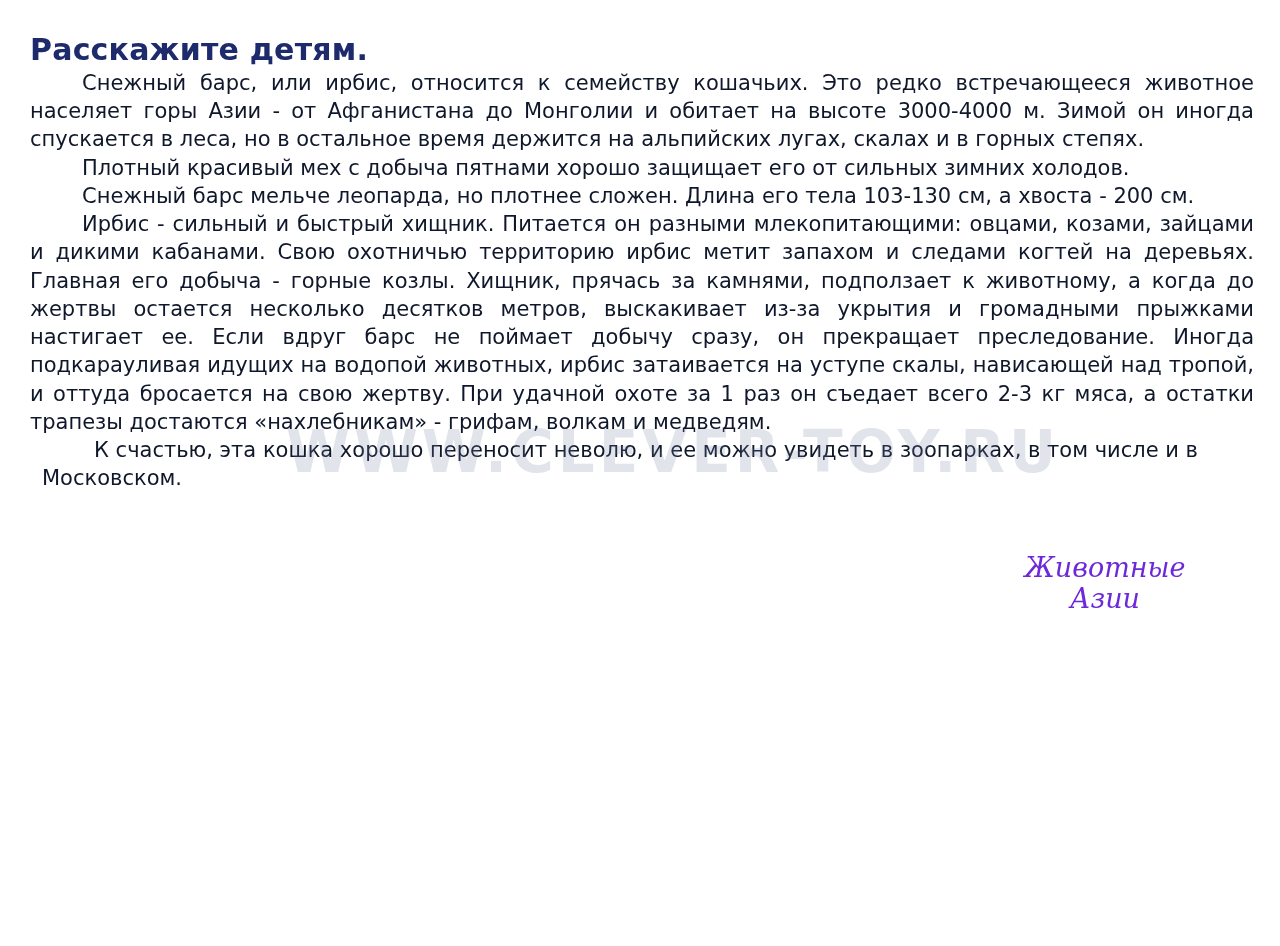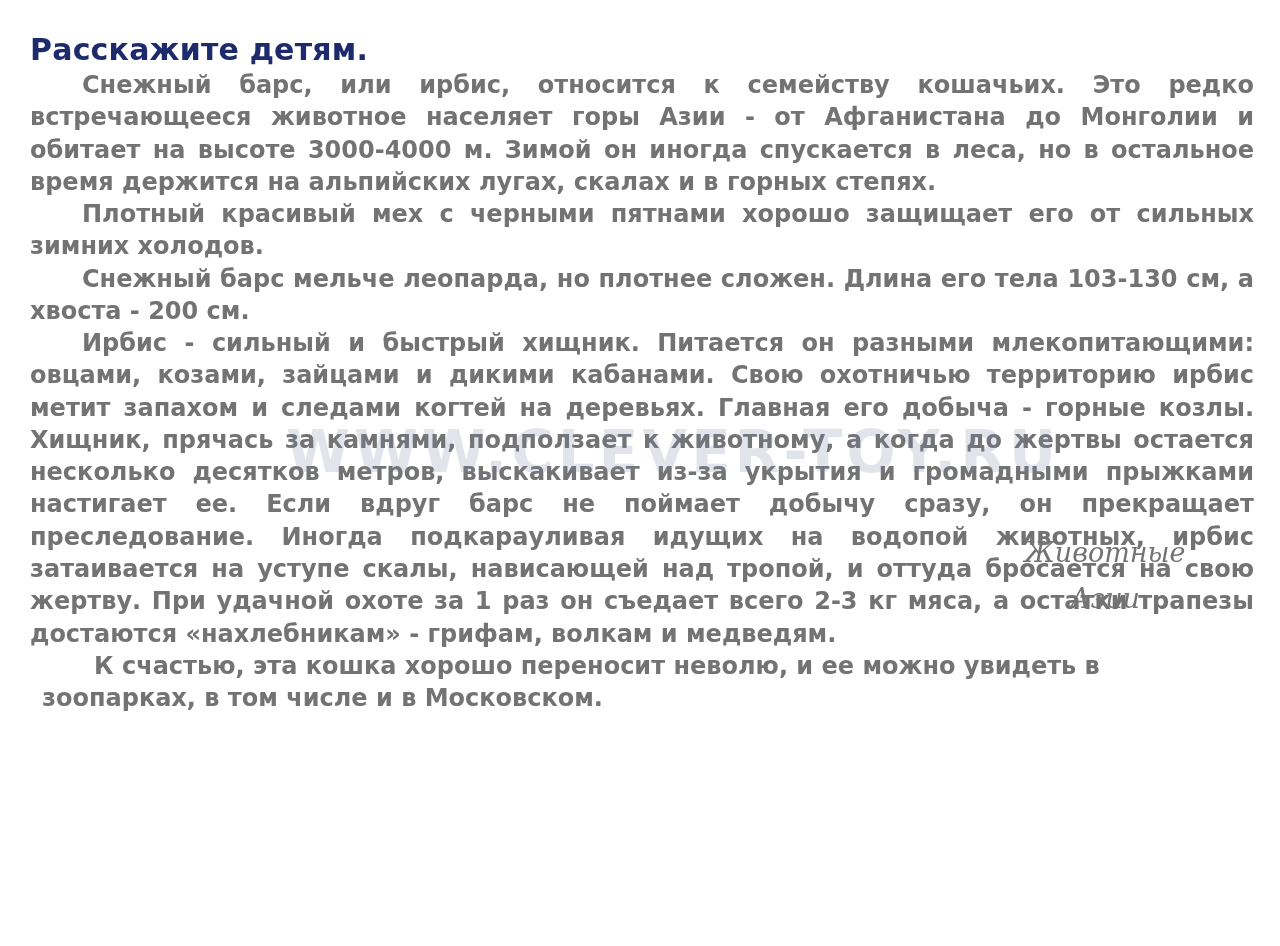--- a/index.html
+++ b/index.html
@@ -23,23 +23,23 @@
   }
   .doc-title {
     color: #1d2a6b;
     font-size: 30px;
     font-weight: bold;
     letter-spacing: 0.2px;
     margin: 0 0 2px 0;
     font-family: "DejaVu Sans", sans-serif;
   }
   .para {
-    color: #737373;
-    font-size: 24px;
-    font-weight: bold;
+    color: #0f172a;
+    font-size: 21px;
+    font-weight: normal;
     line-height: 1.345;
     text-align: justify;
     text-indent: 52px;
     margin: 0;
     font-family: "DejaVu Sans", sans-serif;
     -webkit-hyphens: none;
     hyphens: none;
   }
   .para.last-left {
     text-align: left;
@@ -59,45 +59,45 @@
     pointer-events: none;
     font-family: "DejaVu Sans", sans-serif;
     text-align: right;
   }
   #signature {
     position: absolute;
     right: 60px;
     bottom: 70px;
     width: 230px;
     text-align: center;
-    color: #737373;
+    color: #6d28d9;
     font-family: "DejaVu Serif", serif;
     font-style: italic;
     line-height: 1.15;
     pointer-events: none;
   }
   #signature .sig-line1 {
     display: block;
     font-size: 27px;
   }
   #signature .sig-line2 {
     display: block;
     font-size: 27px;
-    margin-top: 15px;
+    margin-top: 0;
   }
 </style>
 </head>
 <body>
 
 <div id="page">
 
   <h1 class="doc-title">Расскажите детям.</h1>
 
   <p class="para">Снежный барс, или ирбис, относится к семейству кошачьих. Это редко встречающееся животное населяет горы Азии - от Афганистана до Монголии и обитает на высоте 3000-4000 м. Зимой он иногда спускается в леса, но в остальное время держится на альпийских лугах, скалах и в горных степях.</p>
-  <p class="para">Плотный красивый мех с черными пятнами хорошо защищает его от сильных зимних холодов.</p>
+  <p class="para">Плотный красивый мех с добыча пятнами хорошо защищает его от сильных зимних холодов.</p>
   <p class="para">Снежный барс мельче леопарда, но плотнее сложен. Длина его тела 103-130 см, а хвоста - 200 см.</p>
   <p class="para">Ирбис - сильный и быстрый хищник. Питается он разными млекопитающими: овцами, козами, зайцами и дикими кабанами. Свою охотничью территорию ирбис метит запахом и следами когтей на деревьях. Главная его добыча - горные козлы. Хищник, прячась за камнями, подползает к животному, а когда до жертвы остается несколько десятков метров, выскакивает из-за укрытия и громадными прыжками настигает ее. Если вдруг барс не поймает добычу сразу, он прекращает преследование. Иногда подкарауливая идущих на водопой животных, ирбис затаивается на уступе скалы, нависающей над тропой, и оттуда бросается на свою жертву. При удачной охоте за 1 раз он съедает всего 2-3 кг мяса, а остатки трапезы достаются «нахлебникам» - грифам, волкам и медведям.</p>
   <p class="para last-left">К счастью, эта кошка хорошо переносит неволю, и ее можно увидеть в зоопарках,  в том числе и в Московском.</p>
 
   <div id="watermark">WWW.CLEVER-TOY.RU</div>
 
   <div id="signature">
     <span class="sig-line1">Животные</span>
     <span class="sig-line2">Азии</span>
   </div>

